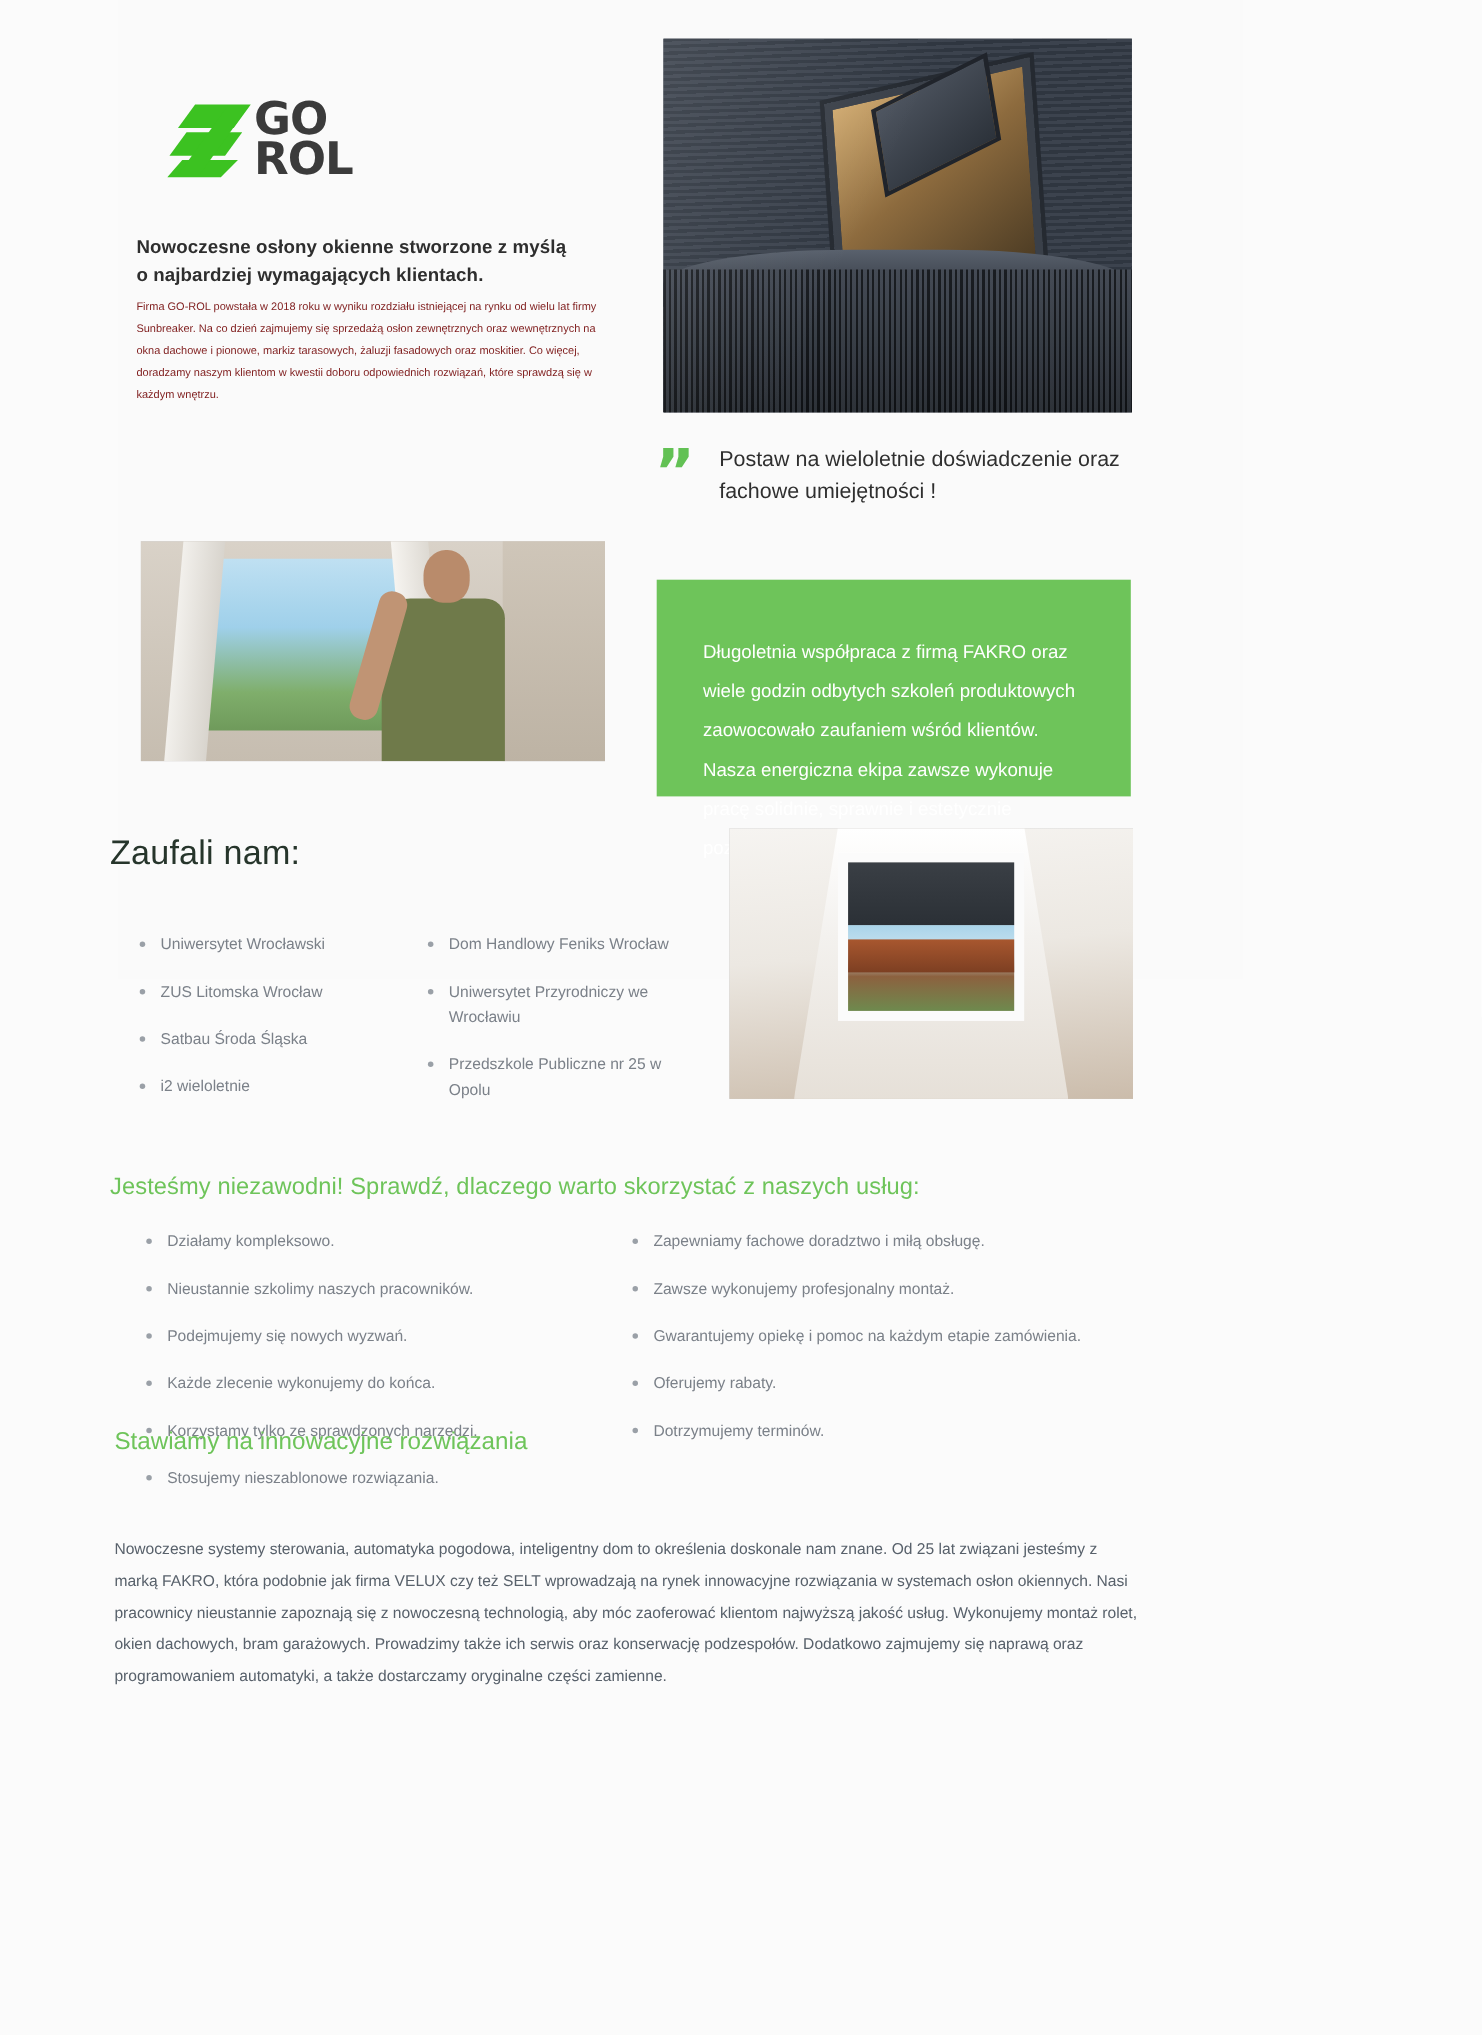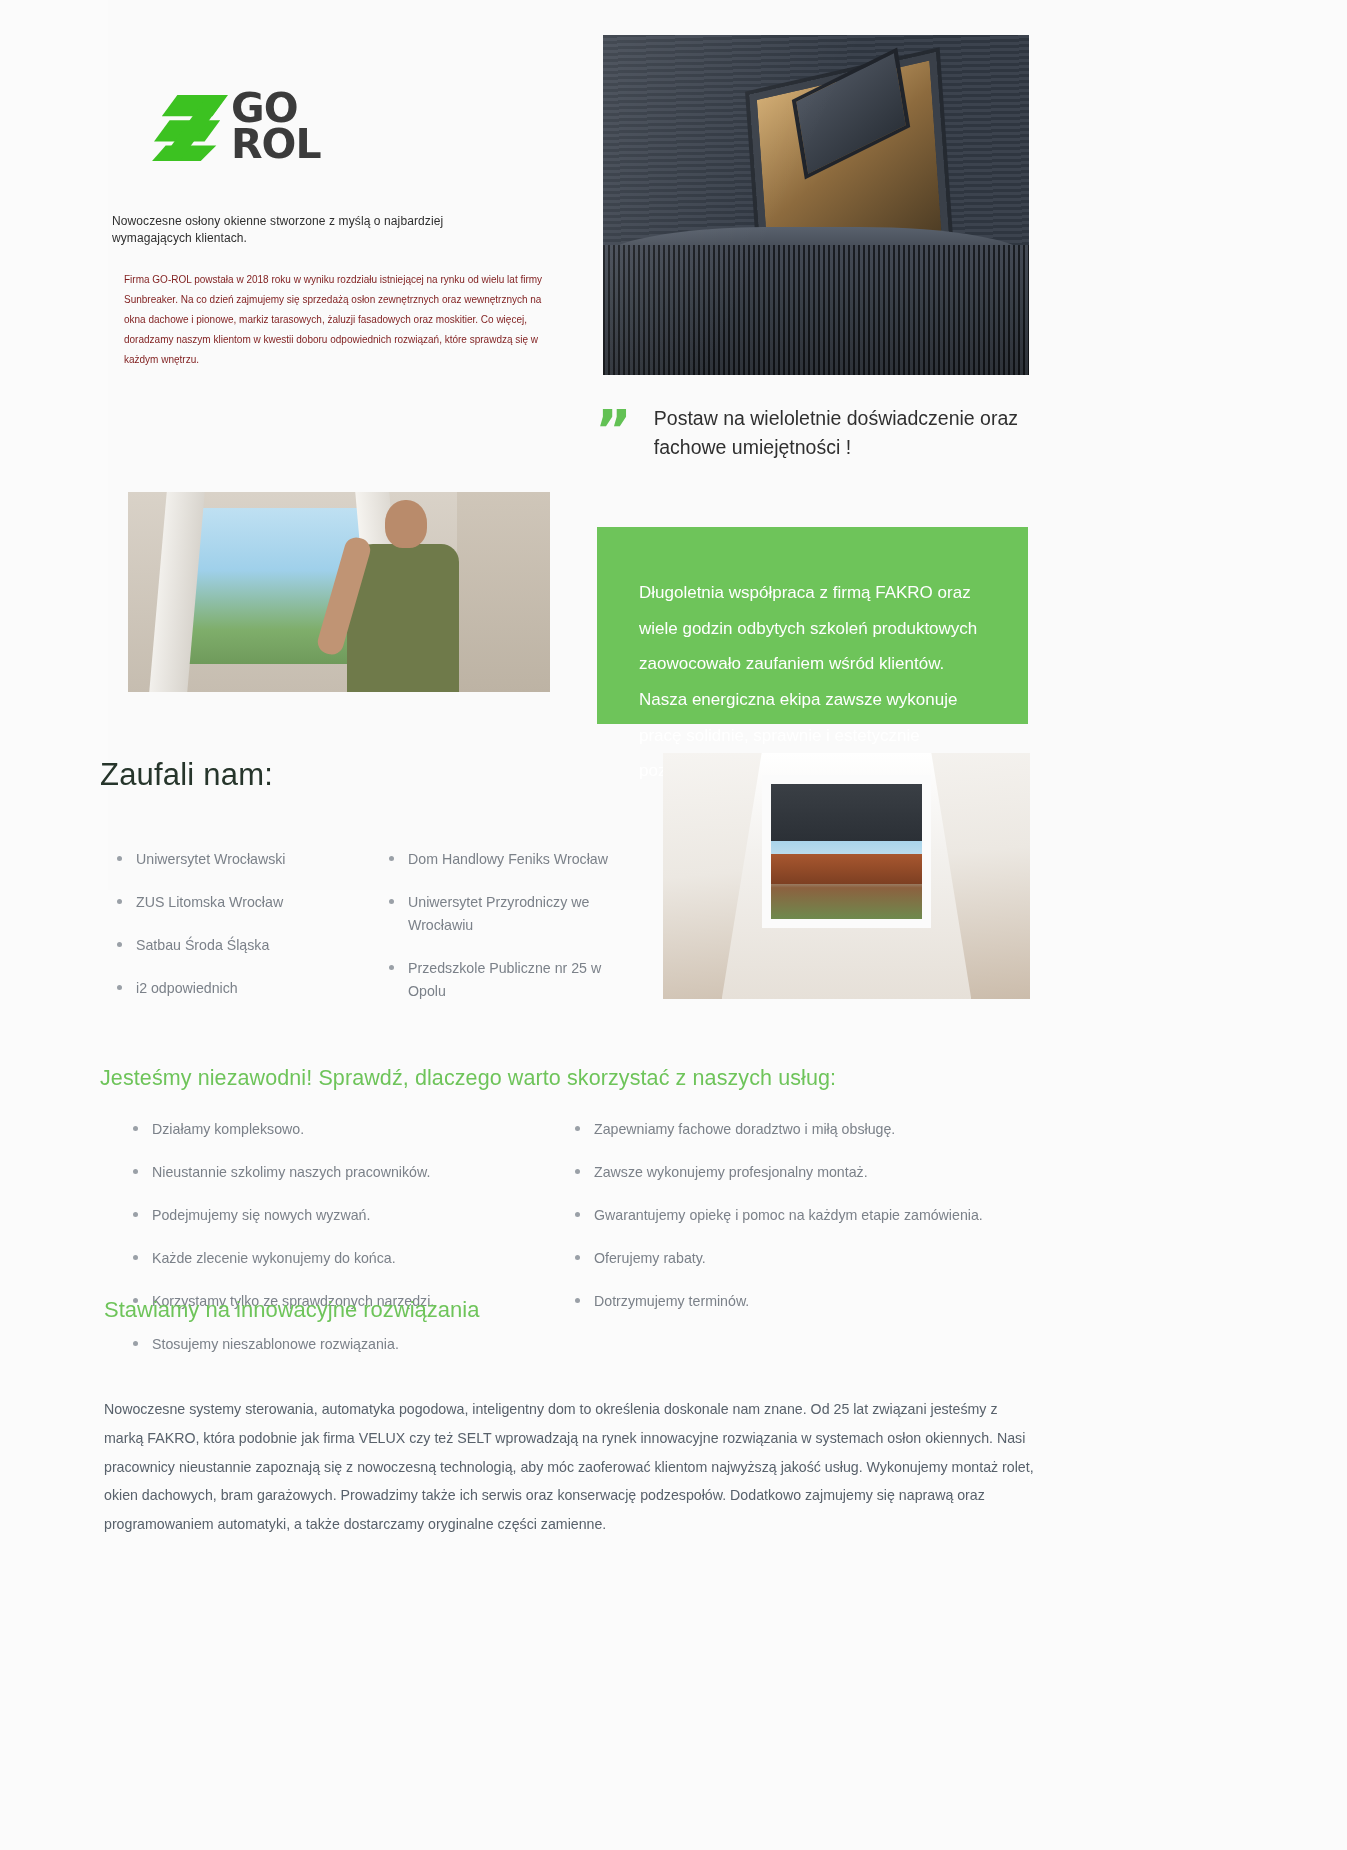--- a/index.html
+++ b/index.html
@@ -54,25 +54,25 @@
     font-weight: 700;
     font-size: 41px;
     line-height: 0.87;
     letter-spacing: -1px;
     color: #3b3b3b;
   }
 
   
   .hero-head {
     position: absolute;
-    left: 112px; top: 213px;
+    left: 124px; top: 213px;
     width: 400px;
-    font-size: 12px;
+    font-size: 17px;
     line-height: 1.45;
-    font-weight: 400;
+    font-weight: 700;
     color: #2e2e2e;
     letter-spacing: .1px;
   }
   .hero-body {
     position: absolute;
     left: 124px; top: 270px;
     width: 440px;
     font-size: 10px;
     line-height: 2.0;
     color: #7f1d1d;
@@ -267,21 +267,21 @@
   }
   ul.dots li::before {
     content: "";
     position: absolute;
     left: 3px; top: 8px;
     width: 5px; height: 5px;
     border-radius: 50%;
     background: #9aa0a7;
   }
 
-  .clients-left  { position: absolute; left: 114px; top: 848px; width: 250px; }
+  .clients-left  { position: absolute; left: 124px; top: 848px; width: 250px; }
   .clients-right { position: absolute; left: 386px; top: 848px; width: 250px; }
   .clients-left li, .clients-right li { margin-bottom: 18px; }
 
   
   .services-title {
     position: absolute;
     left: 100px; top: 1066px;
     font-size: 21.5px;
     color: #6ec45a;
     font-weight: 400;
@@ -363,21 +363,21 @@
   <div class="greenbox">
     <p>Długoletnia współpraca z firmą FAKRO oraz wiele godzin odbytych szkoleń produktowych zaowocowało zaufaniem wśród klientów. Nasza energiczna ekipa zawsze wykonuje pracę solidnie, sprawnie i estetycznie pozostawiając po sobie porządek.</p>
   </div>
 
   <h2 class="zaufali-title">Zaufali nam:</h2>
 
   <ul class="dots clients-left">
     <li>Uniwersytet Wrocławski</li>
     <li>ZUS Litomska Wrocław</li>
     <li>Satbau Środa Śląska</li>
-    <li>i2 odpowiednich</li>
+    <li>i2 wieloletnie</li>
   </ul>
 
   <ul class="dots clients-right">
     <li>Dom Handlowy Feniks Wrocław</li>
     <li>Uniwersytet Przyrodniczy we Wrocławiu</li>
     <li>Przedszkole Publiczne nr 25 w Opolu</li>
   </ul>
 
   <div class="img img-blind">
     <div class="blind-bg"></div>

